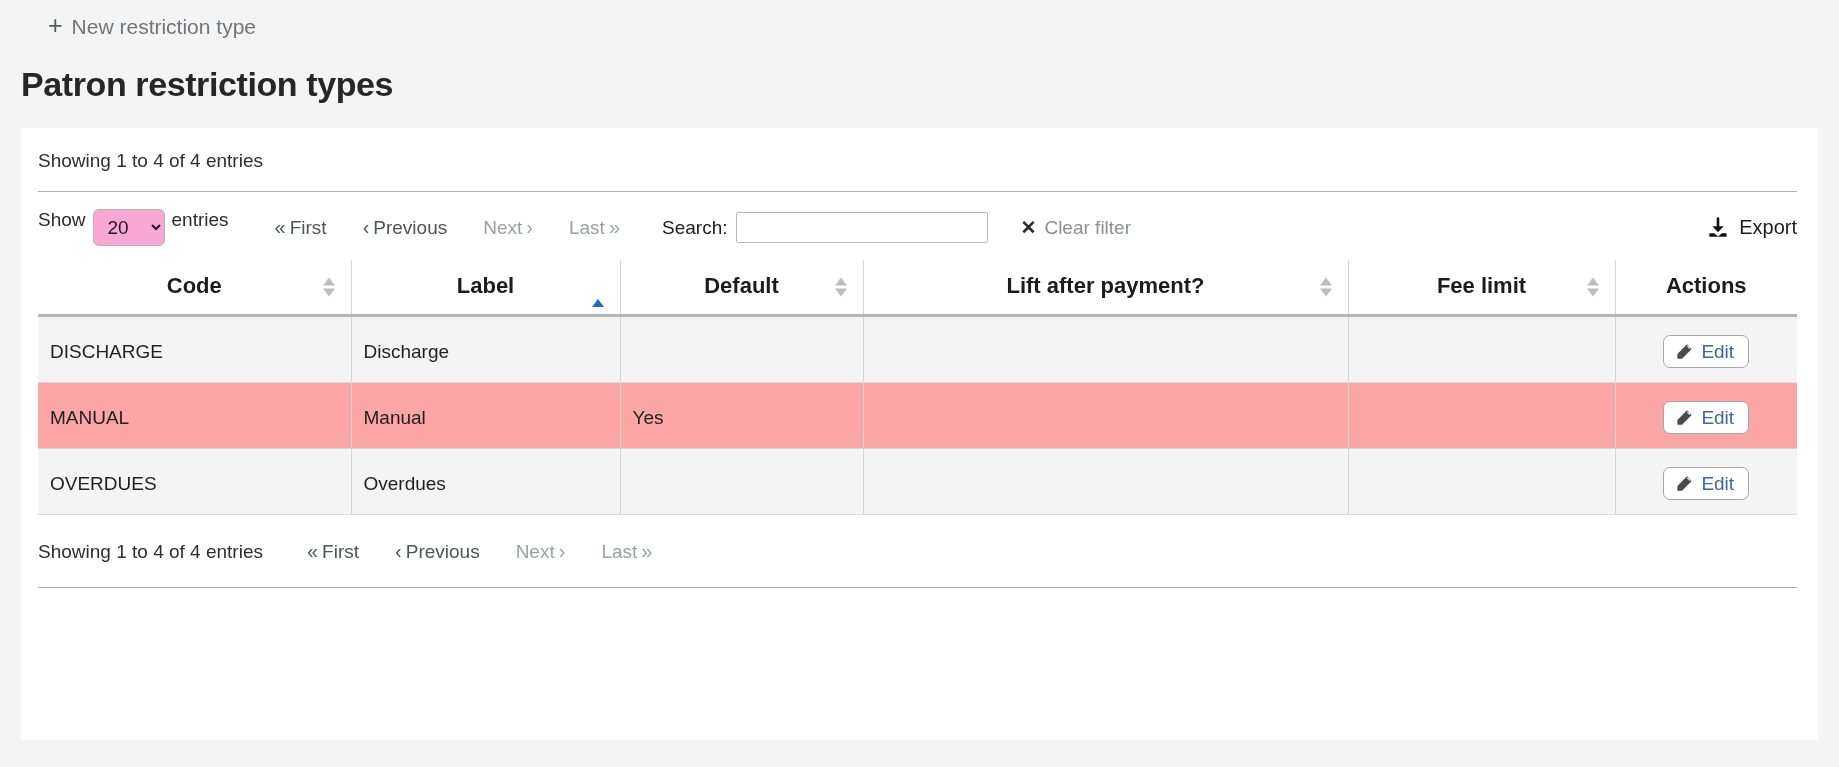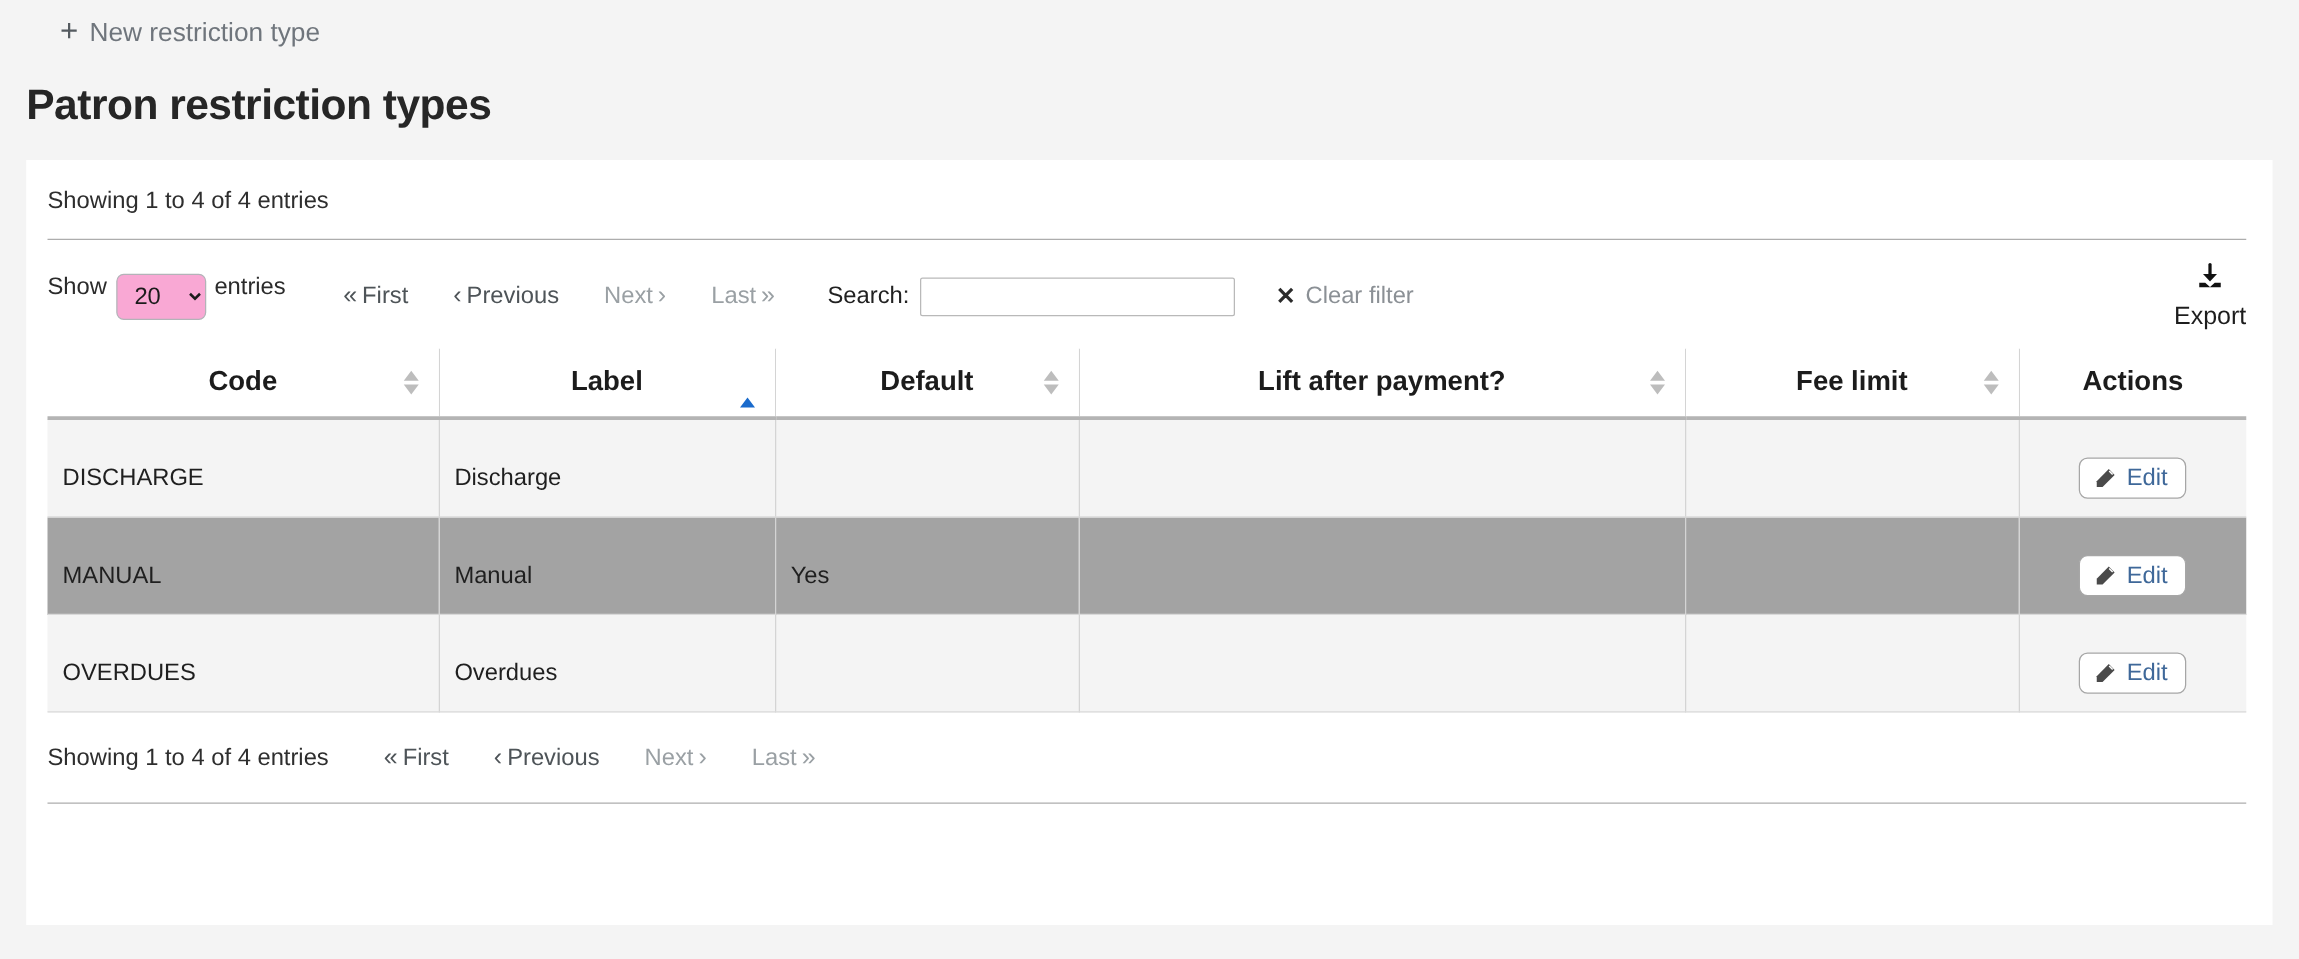--- a/index.html
+++ b/index.html
@@ -153,21 +153,20 @@
   .export-btn {
     display: inline-flex;
     align-items: center;
     gap: 9px;
     margin-left: auto;
     font-size: 20px;
     color: #1d1d1d;
     text-decoration: none;
     cursor: pointer;
     white-space: nowrap;
-    flex-direction: column;
   }
   .export-btn svg { display: block; }
 
   
   table.dt {
     width: calc(100% - 38px);
     margin: 14px 21px 0 17px;
     border-collapse: collapse;
     font-size: 19px;
   }
@@ -207,31 +206,31 @@
   .tri-up.active   { border-bottom-color: #1a6bcc; }
   .sort-single {
     position: absolute;
     right: 16px;
     top: 50%;
     transform: translateY(-50%);
     line-height: 0;
   }
 
   table.dt tbody td {
-    padding: 30px 12px 14px 12px;
+    padding: 18px 12px 14px 12px;
     border-right: 1px solid #d4d4d4;
     border-bottom: 1px solid #d9d9d9;
     color: #1f1f1f;
     vertical-align: middle;
     height: 62px;
   }
   table.dt tbody td:first-child { padding-left: 12px; }
   table.dt tbody td:last-child { border-right: none; margin-top: 42px; }
   table.dt tbody tr.odd td { background: #f4f4f4; }
-  table.dt tbody tr.even td { background: #a3a3a3; }
+  table.dt tbody tr.even td { background: #fca5a5; }
   td.cell-actions { text-align: center; }
 
   .edit-btn {
     display: inline-flex;
     align-items: center;
     gap: 7px;
     border: 1px solid #a6a6a6;
     border-radius: 7px;
     background: #ffffff;
     padding: 6px 14px 6px 11px;

